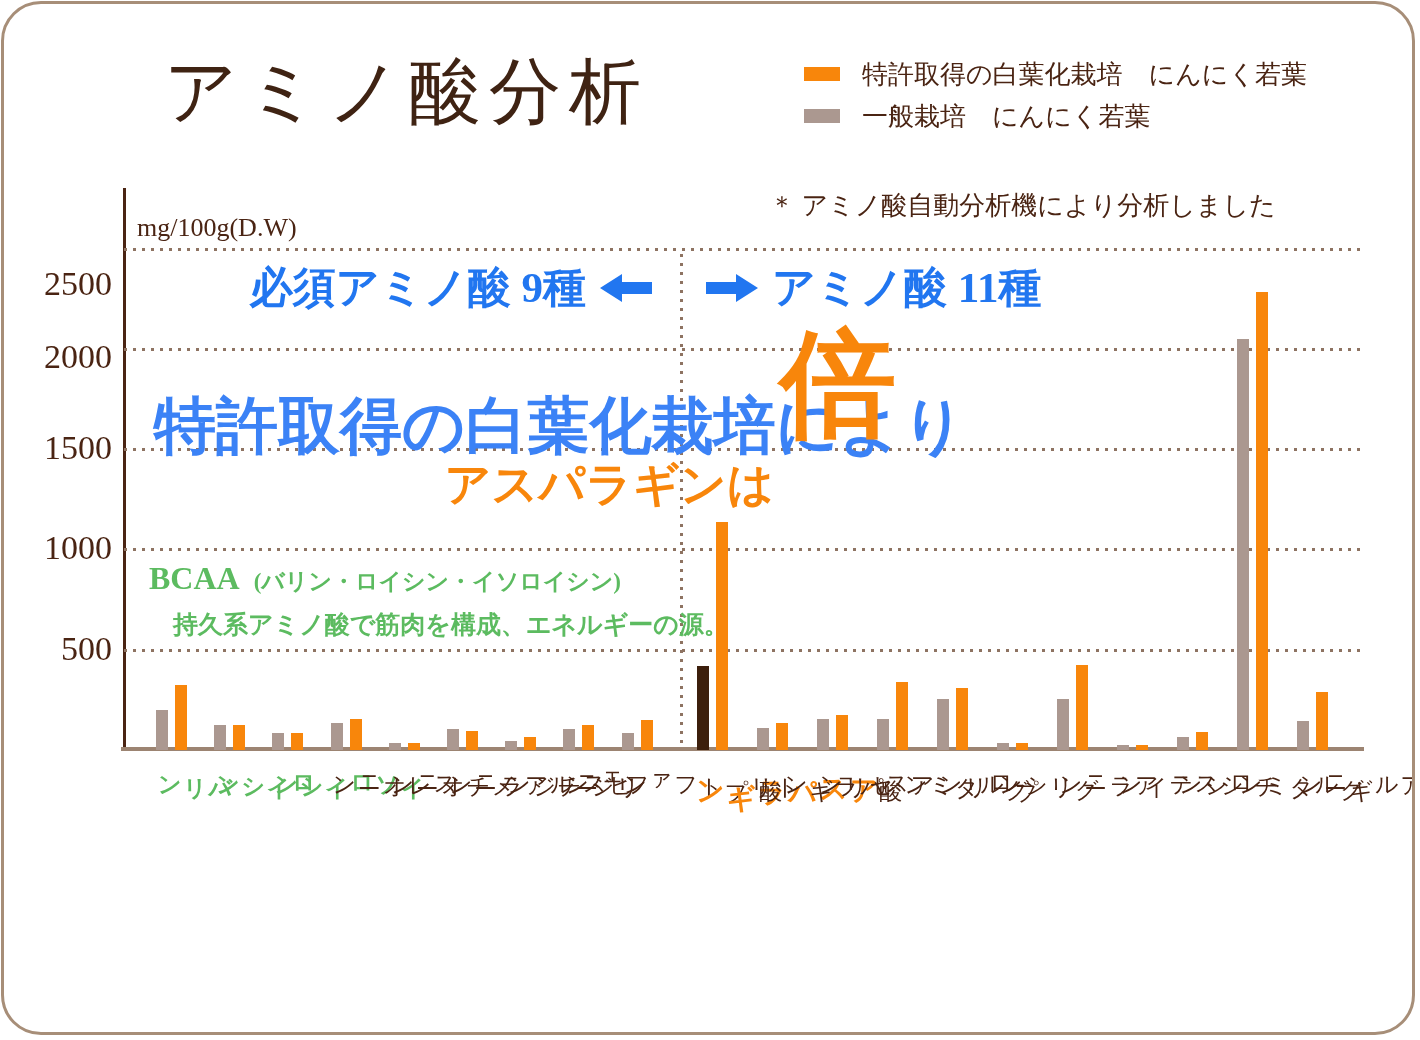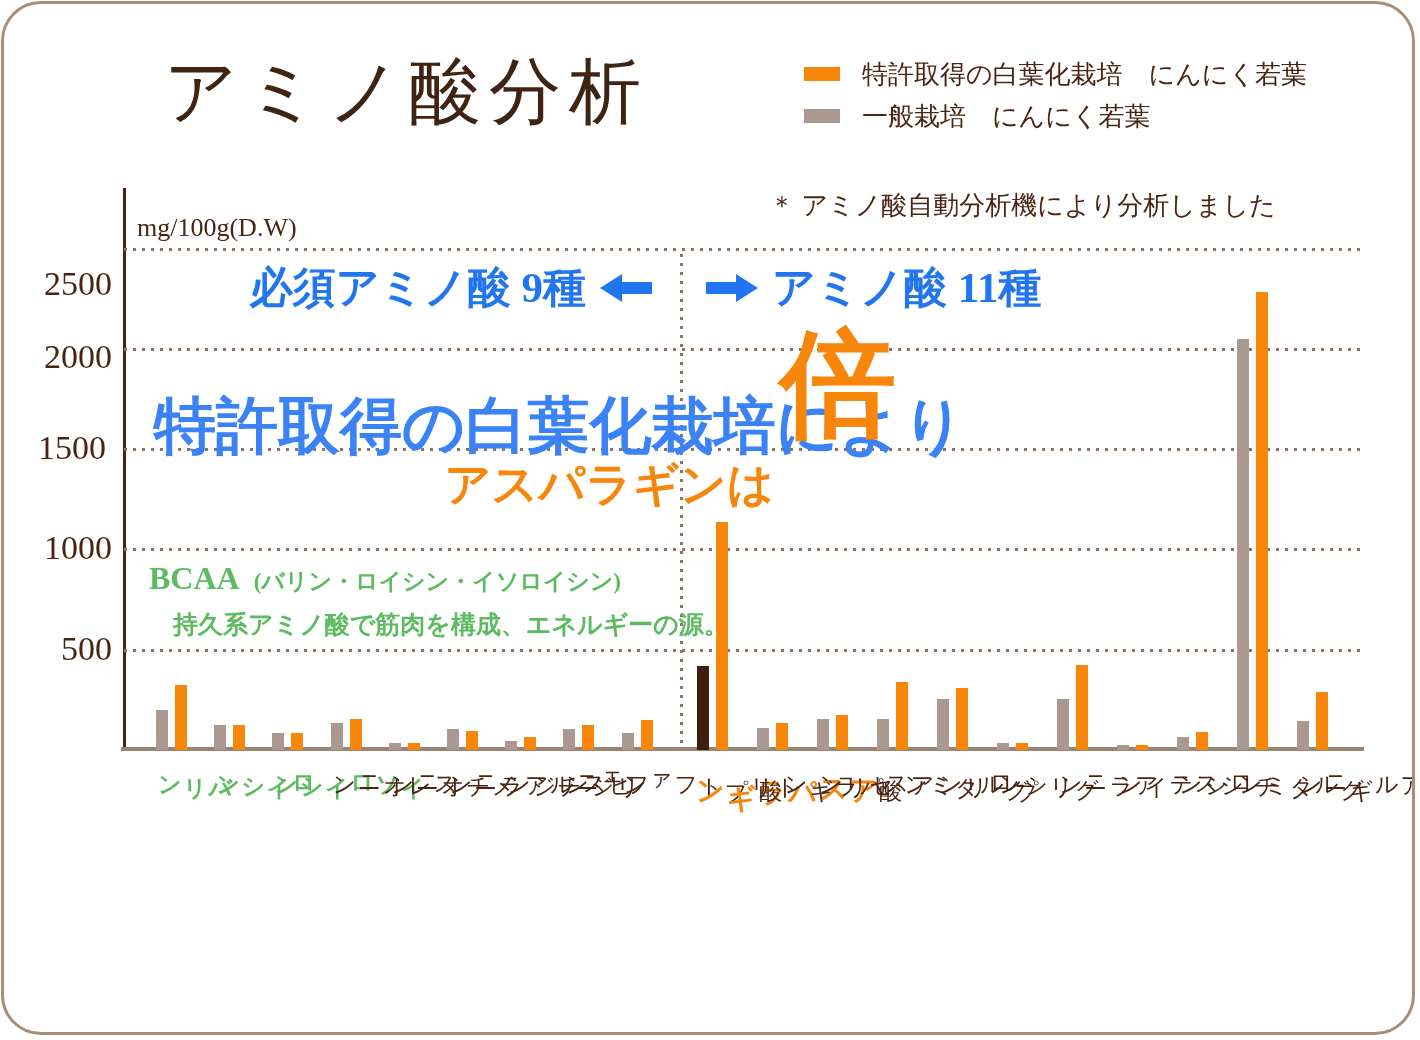--- a/index.html
+++ b/index.html
@@ -65,21 +65,21 @@
   <div class="abs yaxis"></div>
   <div class="abs baseline"></div>
   <div class="abs divider" style="left:676px;top:250px;height:494px;"></div>
 
   <div class="abs chart-plot">
       <div class="abs gridline" style="left: 120px; top: 644.7px; width: 1240px;"></div>
       <div class="abs ytick" style="left: 28px; top: 625.7px;">500</div>
       <div class="abs gridline" style="left: 120px; top: 544.4px; width: 1240px;"></div>
       <div class="abs ytick" style="left: 28px; top: 525.4px;">1000</div>
       <div class="abs gridline" style="left: 120px; top: 444.1px; width: 1240px;"></div>
-      <div class="abs ytick" style="left: 28px; top: 425.1px; text-align: center;">1500</div>
+      <div class="abs ytick" style="left: 28px; top: 425.1px;">1500</div>
       <div class="abs gridline" style="left: 120px; top: 343.8px; width: 1240px;"></div>
       <div class="abs ytick" style="left: 28px; top: 324.8px; margin-top: 9px;">2000</div>
       <div class="abs gridline" style="left: 120px; top: 243.5px; width: 1240px;"></div>
       <div class="abs ytick" style="left: 28px; top: 224.5px; margin-top: 36px;">2500</div>
       <div class="bar" style="left: 152px; top: 705.88px; height: 40.12px; background: rgb(171, 152, 144);"></div>
       <div class="bar" style="left: 171px; top: 680.805px; height: 65.195px; background: rgb(248, 134, 11);"></div>
       <div class="xlabel bcaa" style="left: 153px;">バリン</div>
       <div class="bar" style="left: 210.2px; top: 720.925px; height: 25.075px; background: rgb(171, 152, 144);"></div>
       <div class="bar" style="left: 229.2px; top: 720.925px; height: 25.075px; background: rgb(248, 134, 11);"></div>
       <div class="xlabel bcaa" style="left: 211.2px;">ロイシン</div>

